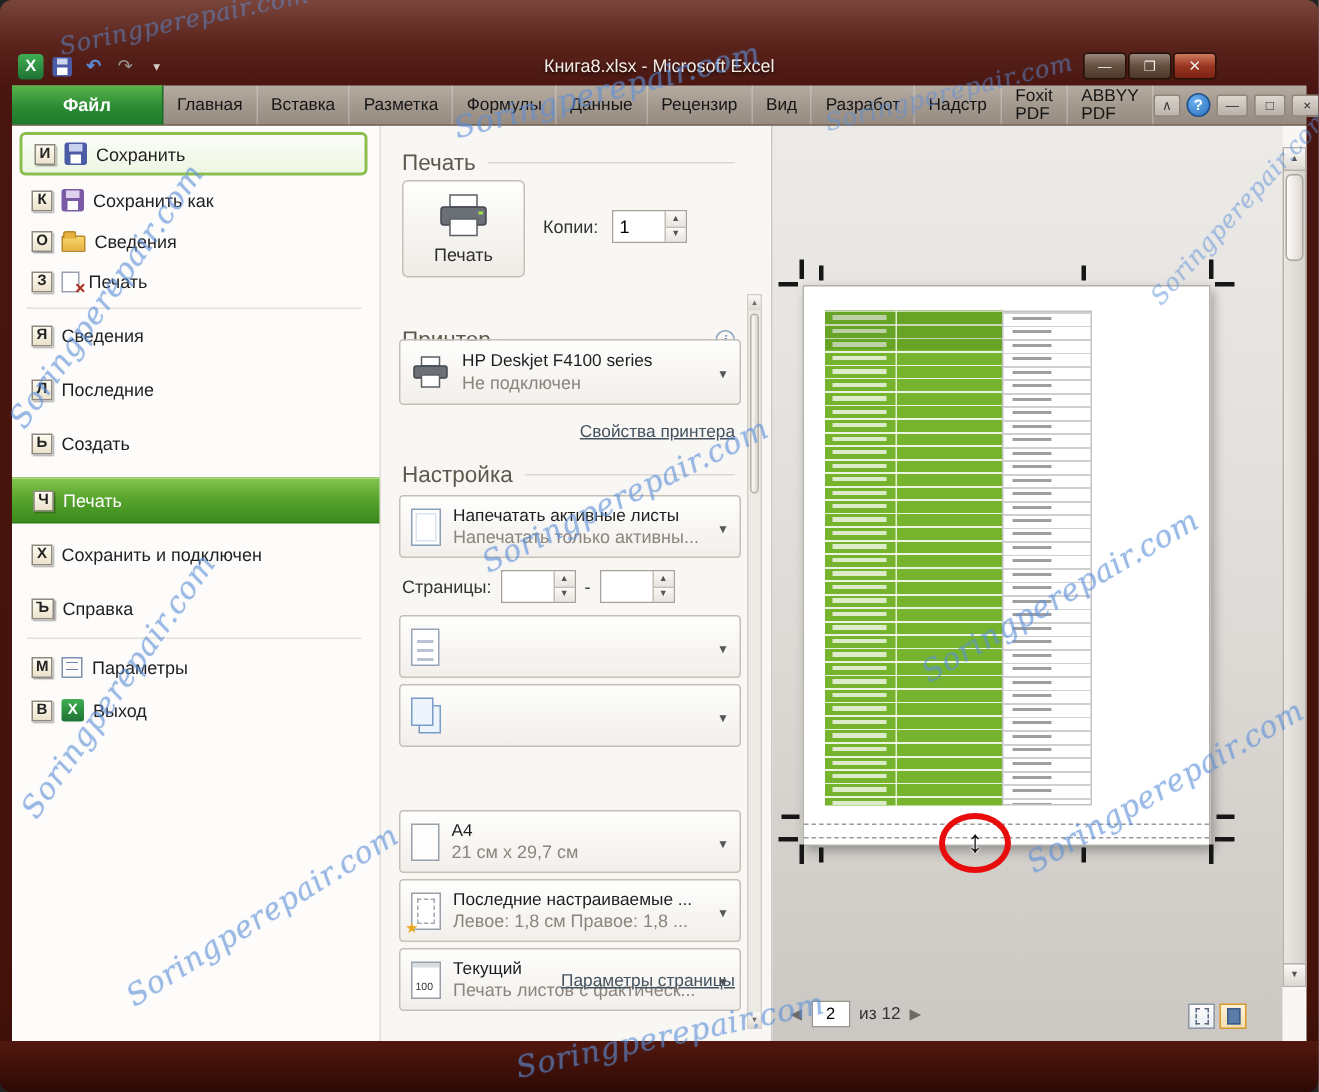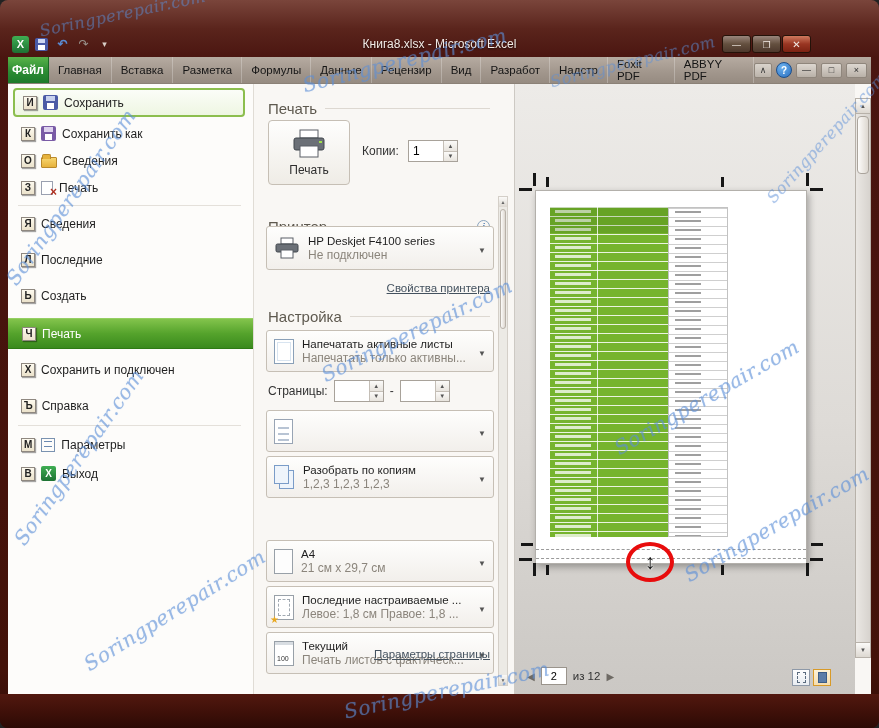--- a/index.html
+++ b/index.html
@@ -26,21 +26,21 @@
   .winbtn{ width:29px; height:18px; border:1px solid #241209; border-radius:3px; color:#f3ece6; font-size:10px;
            display:flex; align-items:center; justify-content:center; background:linear-gradient(180deg,#9a867c,#64503f 50%,#4d382c); }
   .winbtn.close{ background:linear-gradient(180deg,#cf7a5e,#993622 50%,#7c2212); }
   .winbtn .g-min::after{ content:"—"; font-size:9px; }
   .winbtn .g-max::after{ content:"❐"; font-size:9px; }
   .winbtn .g-close::after{ content:"✕"; font-size:10px; }
 
   
   .tabstrip{ position:absolute; left:8px; right:8px; top:57px; height:27px; display:flex; align-items:stretch;
              background:linear-gradient(180deg,#b6aba1,#a1968c 60%,#968b81); border-bottom:1px solid #8b8177; }
-  .tab-file{ padding:0 4px; display:flex; align-items:center; font-size:12px; font-weight:bold; color:#fff;
+  .tab-file{ padding:0 34px; display:flex; align-items:center; font-size:12px; font-weight:bold; color:#fff;
              background:linear-gradient(180deg,#58b349,#2c8c34 55%,#1d7a2b); border-right:1px solid #1a6a26; }
   .tab{ padding:0 9px; display:flex; align-items:center; font-size:11.5px; color:#151515; border-right:1px solid rgba(255,255,255,.25); }
   .tabstrip-right{ margin-left:auto; display:flex; align-items:center; gap:4px; padding-right:4px; }
   .rc-caret::after{ content:"∧"; font-size:9px; color:#3a3a3a; }
   .rc-caret{ width:18px; height:15px; display:flex; align-items:center; justify-content:center;
              background:linear-gradient(#d9d3cc,#bcb4ab); border:1px solid #8f867c; border-radius:2px; }
   .help-btn{ width:16px; height:16px; border-radius:50%; background:radial-gradient(circle at 35% 30%,#6db2ef,#2a6fc0);
              color:#fff; font-size:10px; font-weight:bold; display:flex; align-items:center; justify-content:center; border:1px solid #1d4f8c; }
   .help-btn::after{ content:"?"; }
   .docbtn{ width:21px; height:15px; display:flex; align-items:center; justify-content:center; font-size:9px; color:#2e2e2e;
@@ -368,24 +368,20 @@
         </span>
       </div>
 
       <div class="drop" style="top:326px; height:42px">
         <span class="ri ri-duplex"></span>
         <span class="arr"></span>
       </div>
 
       <div class="drop" style="top:372px; height:42px">
         <span class="ri ri-collate"></span>
-        <span class="txt">
-          <span class="t1">Разобрать по копиям</span>
-          <span class="t2">1,2,3    1,2,3    1,2,3</span>
-        </span>
         <span class="arr"></span>
       </div>
 
 
       <div class="drop" style="top:456px; height:42px">
         <span class="ri ri-paper"></span>
         <span class="txt">
           <span class="t1">A4</span>
           <span class="t2">21 см x 29,7 см</span>
         </span>

